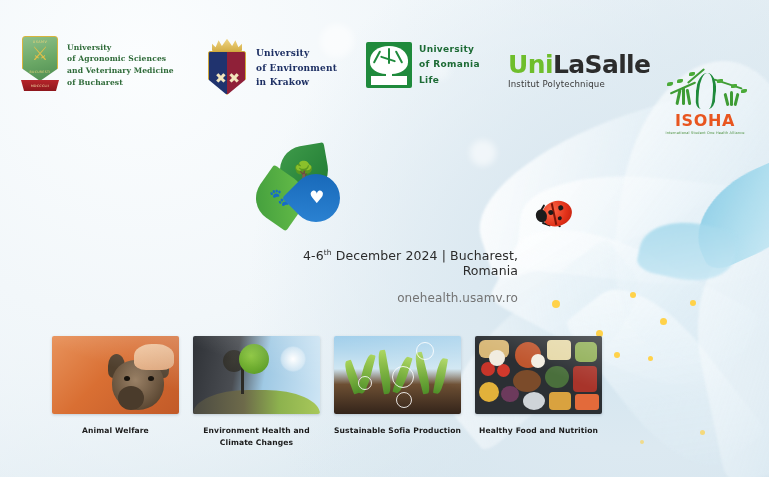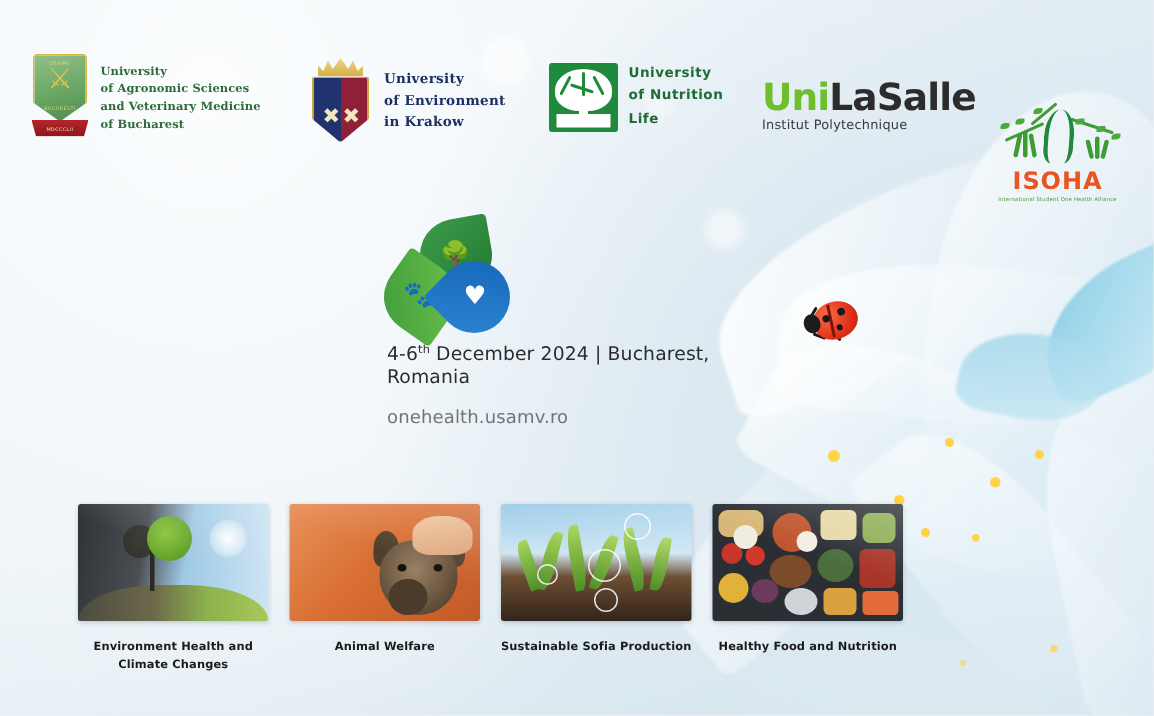--- a/index.html
+++ b/index.html
@@ -150,21 +150,21 @@
   .blade-env .blade-ico { transform:rotate(10deg); }
   .blade-ani .blade-ico { transform:rotate(-125deg); }
   .blade-hum .blade-ico { transform:rotate(135deg); }
 
   .oh-type { line-height:1; }
   .oh-title { font-size:35px; font-weight:bold; color:#1a6fc4; letter-spacing:-.6px; line-height:1.04; }
   .oh-sub1 { font-size:18px; color:#4a9e45; letter-spacing:1.1px; margin-top:1px; }
   .oh-sub2 { font-size:18px; color:#76787a; letter-spacing:1.1px; margin-top:2px; font-weight:500; }
 
   
-  #meta { position:absolute; left:258px; top:228px; width:260px; text-align:left; }
+  #meta { position:absolute; left:258px; top:248px; width:260px; text-align:right; }
   .meta-date { font-size:12.5px; color:#2b2b2b; letter-spacing:.1px; }
   .meta-date sup { font-size:7.5px; }
   .meta-url { font-size:12px; font-weight:normal; color:#737373; letter-spacing:.1px; margin-top:13px; }
 
   
   #themes { position:absolute; left:52px; top:336px; width:680px; display:flex; gap:14px; }
   .theme { width:127px; }
   .theme-img {
     width:127px; height:78px; border-radius:2px; overflow:hidden; position:relative;
     box-shadow:0 1px 3px rgba(40,70,90,.22);
@@ -299,21 +299,21 @@
       <div class="tree-canopy"></div>
       <div class="tree-veins" style="left:10px;top:8px;width:2px;height:14px;transform:rotate(28deg);"></div>
       <div class="tree-veins" style="left:22px;top:6px;width:2px;height:16px;"></div>
       <div class="tree-veins" style="left:32px;top:8px;width:2px;height:14px;transform:rotate(-28deg);"></div>
       <div class="tree-veins" style="left:14px;top:16px;width:16px;height:2px;transform:rotate(18deg);"></div>
       <div class="tree-trunk"></div>
       <div class="tree-base"></div>
     </div>
     <div class="forestry-text">
       <div>University</div>
-      <div>of Nutrition</div>
+      <div>of Romania</div>
       <div>Life</div>
     </div>
   </div>
 
   <div class="logo-unit lasalle" style="left:508px; top:24px;">
     <div>
 
       <div class="ls-word">
         <span class="ls-uni">Uni</span><span class="ls-salle">LaSalle</span>
       </div>
@@ -362,43 +362,43 @@
 </div>
 
 <div id="meta">
   <div class="meta-date"><span>4-6</span><sup>th</sup><span> December 2024 | Bucharest, Romania</span></div>
   <div class="meta-url">onehealth.usamv.ro</div>
 </div>
 
 <div id="themes">
 
   <div class="theme">
-    <div class="theme-img t1">
-      <div class="sun"></div>
-        <div class="ground"></div>
-      <div class="crown-d"></div>
-        <div class="tree-d"></div>
-        <div class="crown-g"></div>
-      <div class="shine"></div>
-    </div>
-    <div class="theme-cap">Environment Health and Climate Changes</div>
-  </div>
-
-  <div class="theme">
     <div class="theme-img t2">
       <div class="dog-ear" style="left:56px;"></div>
       <div class="dog-ear" style="left:100px;"></div>
       <div class="dog-head"></div>
       <div class="dog-eye" style="left:72px;"></div>
       <div class="dog-eye" style="left:96px;"></div>
       <div class="dog-snout"></div>
       <div class="hand"></div>
       <div class="shine"></div>
     </div>
     <div class="theme-cap">Animal Welfare</div>
+  </div>
+
+  <div class="theme">
+    <div class="theme-img t1">
+      <div class="sun"></div>
+        <div class="ground"></div>
+      <div class="crown-d"></div>
+        <div class="tree-d"></div>
+        <div class="crown-g"></div>
+      <div class="shine"></div>
+    </div>
+    <div class="theme-cap">Environment Health and Climate Changes</div>
   </div>
 
 
   <div class="theme">
     <div class="theme-img t4">
       <div class="blade-p" style="left:14px;top:24px;width:9px;height:34px;transform:rotate(-20deg);"></div>
       <div class="blade-p" style="left:28px;top:18px;width:9px;height:40px;transform:rotate(14deg);"></div>
       <div class="blade-p" style="left:46px;top:14px;width:9px;height:44px;transform:rotate(-10deg);"></div>
       <div class="blade-p" style="left:64px;top:20px;width:9px;height:38px;transform:rotate(18deg);"></div>
       <div class="blade-p" style="left:84px;top:16px;width:9px;height:42px;transform:rotate(-14deg);"></div>

